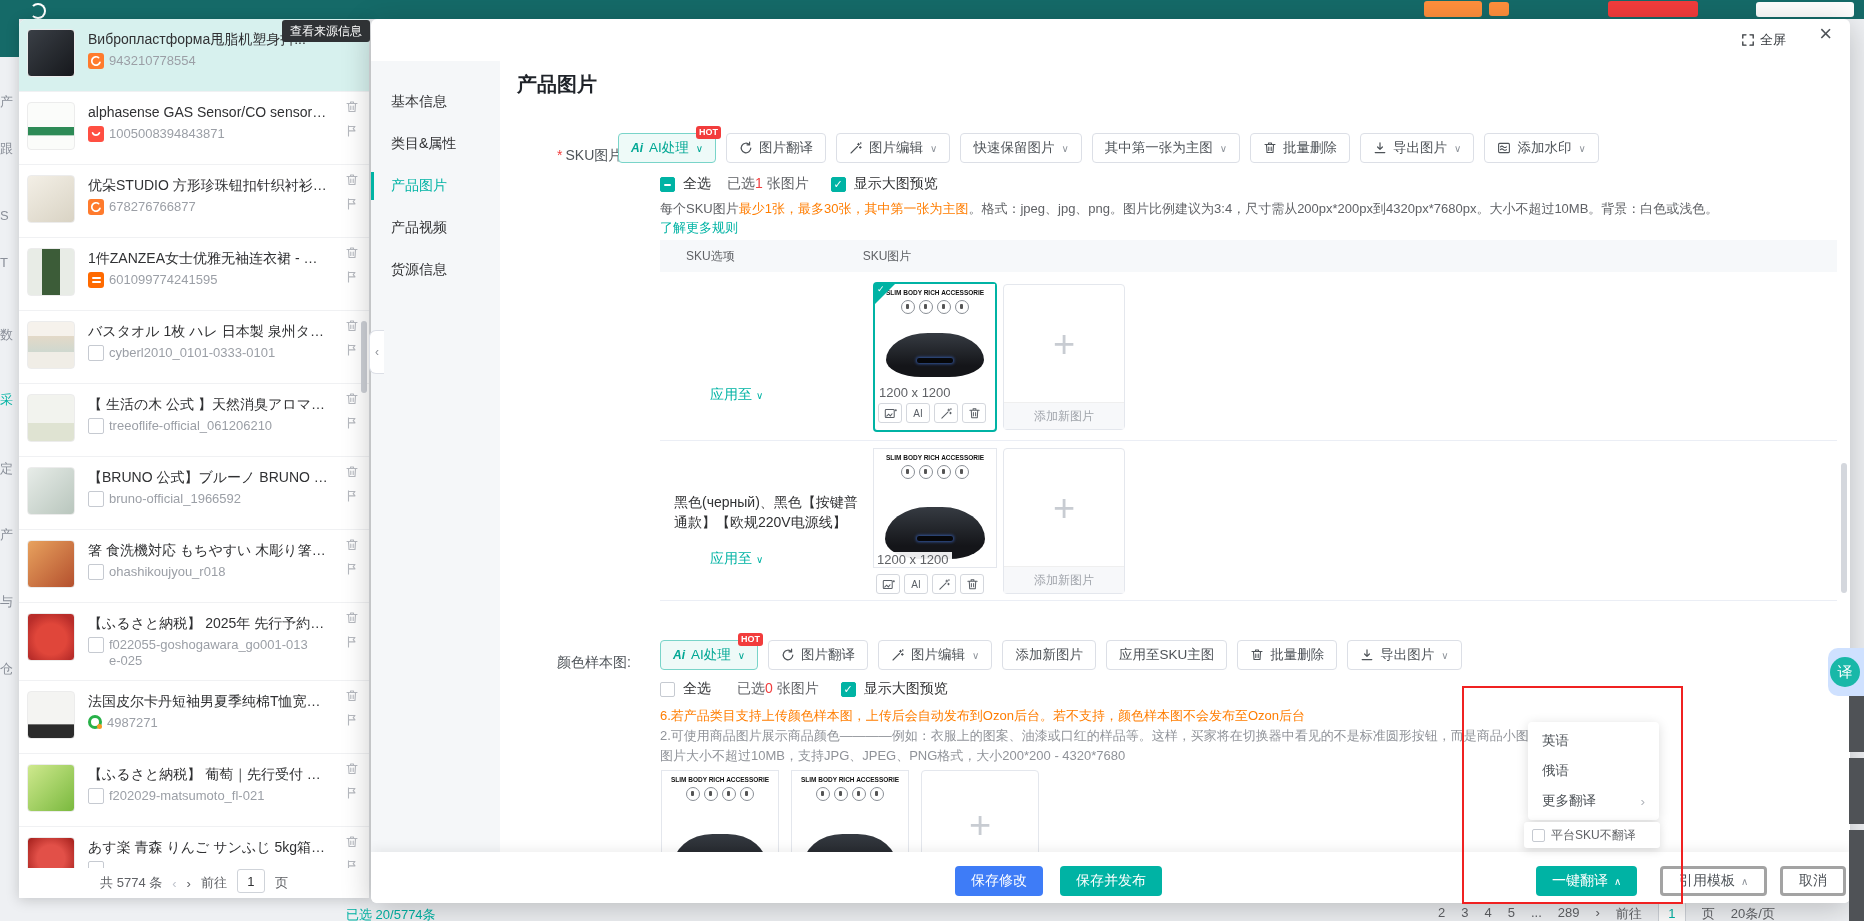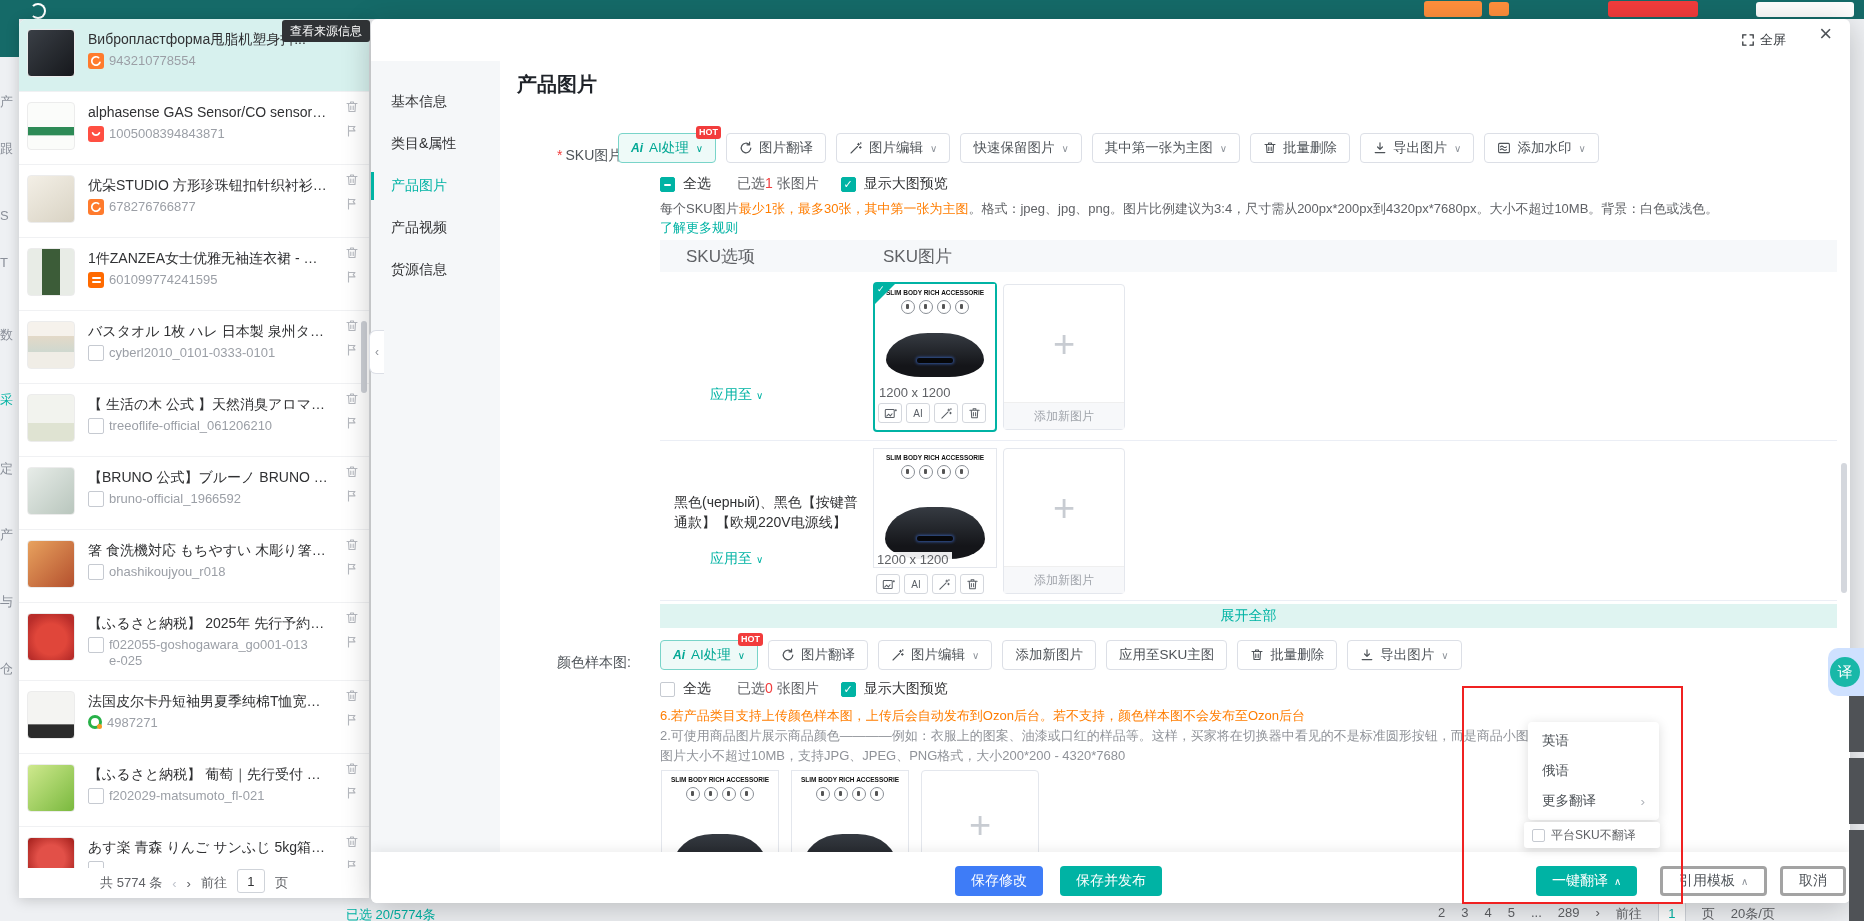--- a/index.html
+++ b/index.html
@@ -91,21 +91,21 @@
   .cbx.ind::after{content:"";position:absolute;left:3px;right:3px;top:6px;height:2px;background:#fff;border-radius:1px}
   .cbx.chk{background:#00b3a4;border-color:#00b3a4;color:#fff;font-size:11px}
   .cbx.chk::after{content:"✓"}
   .chkrow{display:flex;align-items:center;gap:8px;font-size:14px;color:#303133}
   .cnt-red{color:#f23c3c}
   .teal{color:#00b3a4}
   .notes{font-size:13px;line-height:20px;color:#606266}
   .orange-t{color:#ff7d00}
   .grey-t{color:#909399}
   .thead{left:289px;top:221px;width:1177px;height:32px;background:#f6f8fa;display:flex;align-items:center;
-         font-size:17px;color:#606266}
+         font-size:12px;color:#606266}
   .trow{left:289px;width:1177px;border-bottom:1px solid #ebeef5}
   .opt-text{width:196px;font-size:14px;line-height:20px;color:#303133}
   .apply{color:#00b3a4;font-size:14px;margin-top:10px;margin-left:36px;display:inline-flex;gap:4px;align-items:center}
   
   .tile-sel{border:2px solid #00b3a4;border-radius:4px;width:124px;box-sizing:border-box;background:#fff;position:relative}
   .corner{position:absolute;top:0;left:0;width:0;height:0;border-top:20px solid #00b3a4;border-right:20px solid transparent;z-index:2}
   .corner-chk{position:absolute;top:0px;left:2px;color:#fff;font-size:9px;z-index:3}
   .cap{font-size:13px;color:#606266;padding:1px 4px}
   .tib-row{display:flex;gap:4px;padding:2px 3px 4px 3px}
   .tib{width:24px;height:20px;border:1px solid #d4d7dd;border-radius:3px;display:flex;align-items:center;
@@ -612,21 +612,21 @@
           </svg>
         </span>
       <span>添加水印</span>
         <span class="chev">∨</span>
     </div>
   </div>
 
   <div class="abs chkrow" style="left:289px;top:156px">
     <span class="cbx ind"></span>
     <span>全选</span>
-    <span style="margin-left:18px;color:#606266">
+    <span style="margin-left:8px;color:#606266">
       <span>已选</span><span class="cnt-red">1</span>
       <span>张图片</span>
     </span>
     <span class="cbx chk" style="margin-left:14px"></span>
     <span>显示大图预览</span>
   </div>
 
   <div class="abs notes" style="left:289px;top:180px;width:1170px">
     <span>每个SKU图片</span><span class="orange-t">最少1张，最多30张，其中第一张为主图</span><span>。格式：jpeg、jpg、png。图片比例建议为3:4，尺寸需从200px*200px到4320px*7680px。大小不超过10MB。背景：白色或浅色。</span>
   </div>
@@ -719,23 +719,20 @@
             <use href="#i-trash"></use>
           </svg>
         </span>
     </div>
     <div class="addtile" style="position:absolute;left:343px;top:8px;height:146px">
       <div class="addplus">+</div>
       <div class="addfoot">添加新图片</div>
     </div>
   </div>
 
-  <div class="abs band">
-    <span class="teal">展开全部</span>
-  </div>
 
   <div class="abs f-label" style="left:186px;top:635px">颜色样本图:</div>
   <div class="abs toolbar" style="left:289px;top:621px">
     <div class="btn btn-ai">
       <span class="ai-glyph">Ai</span>
       <span>AI处理</span>
         <span class="chev">∨</span>
       <span class="hot">HOT</span>
     </div>
     <div class="btn">

